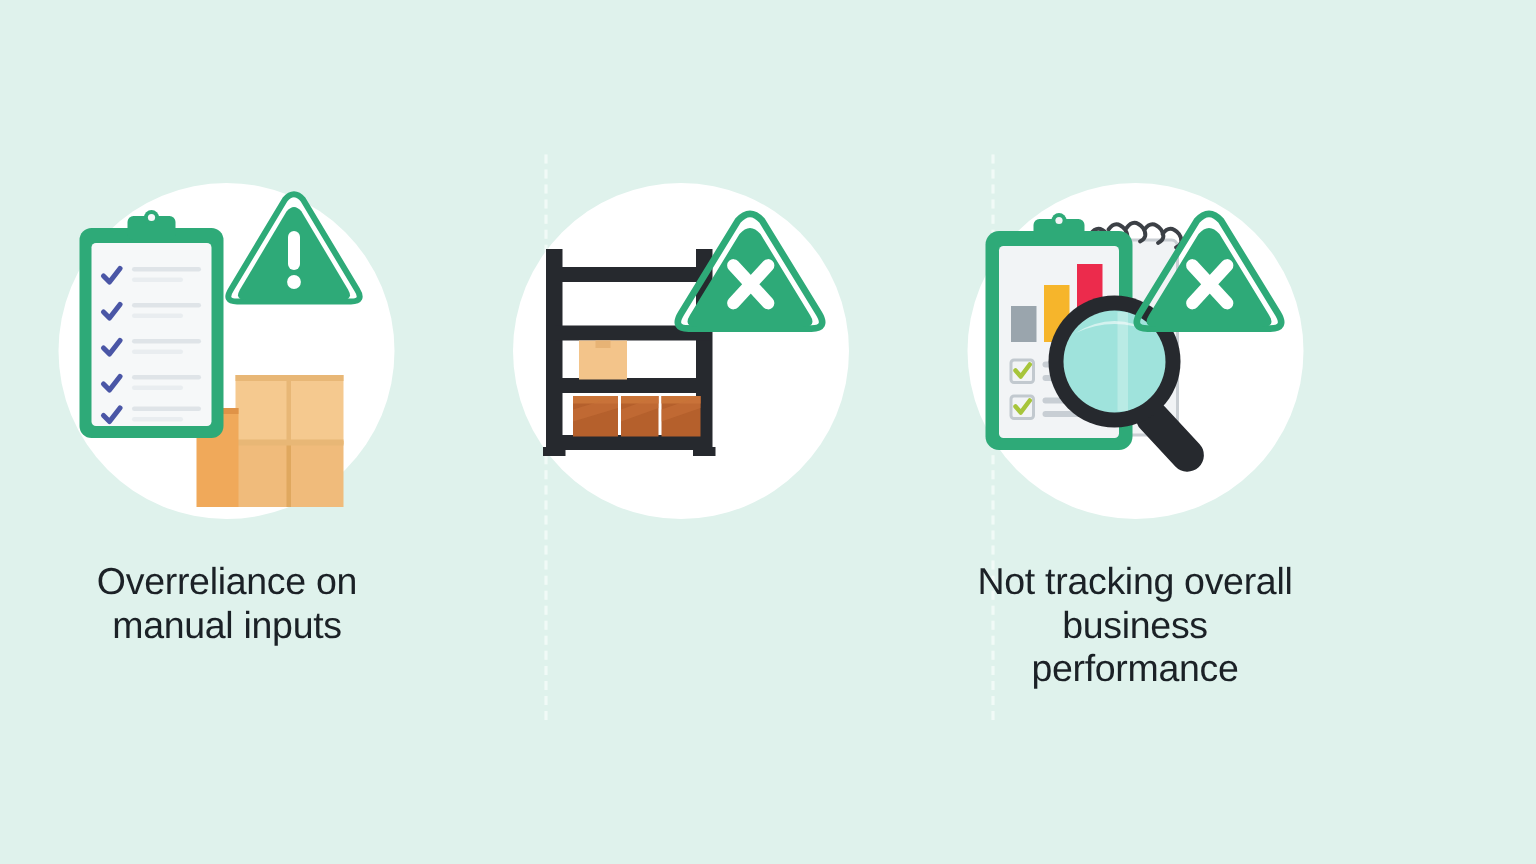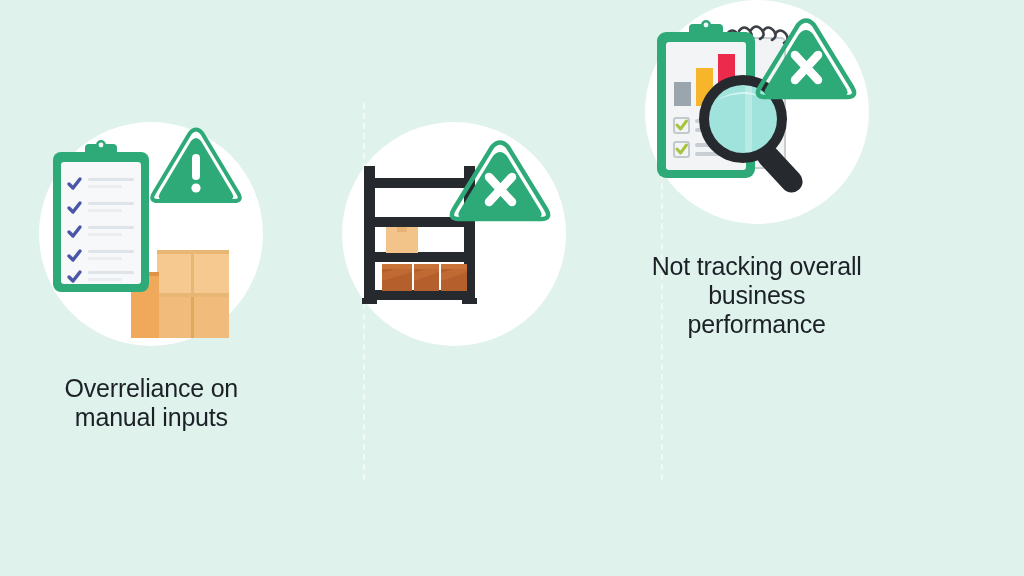--- a/index.html
+++ b/index.html
@@ -39,21 +39,21 @@
     display: flex;
   }
   .col {
     flex: 1 1 0;
     display: flex;
     flex-direction: column;
     align-items: center;
   }
   .col-1 { padding-top: 122px; }
   .col-2 { padding-top: 122px; }
-  .col-3 { }
+  .col-3 { padding-top: 122px; }
 
   .circle {
     width: 224px;
     height: 224px;
     border-radius: 50%;
     background: #ffffff;
     position: relative;
     flex: 0 0 auto;
   }
   .circle svg {

